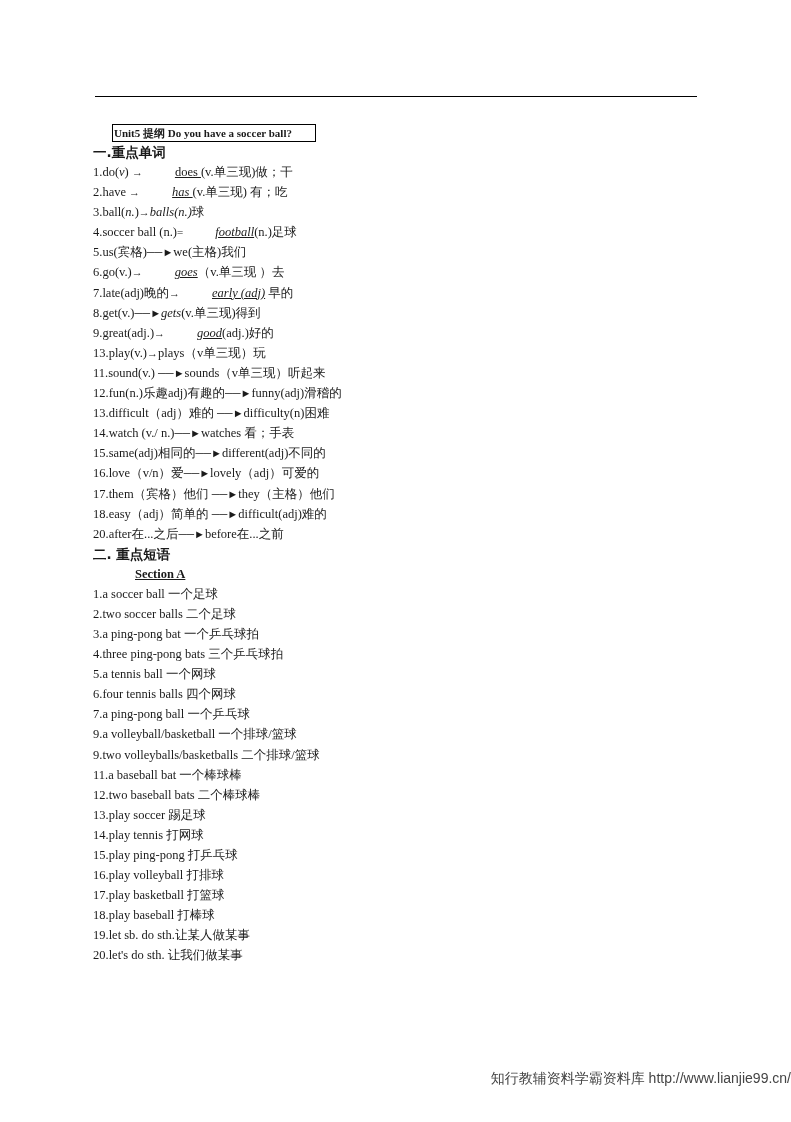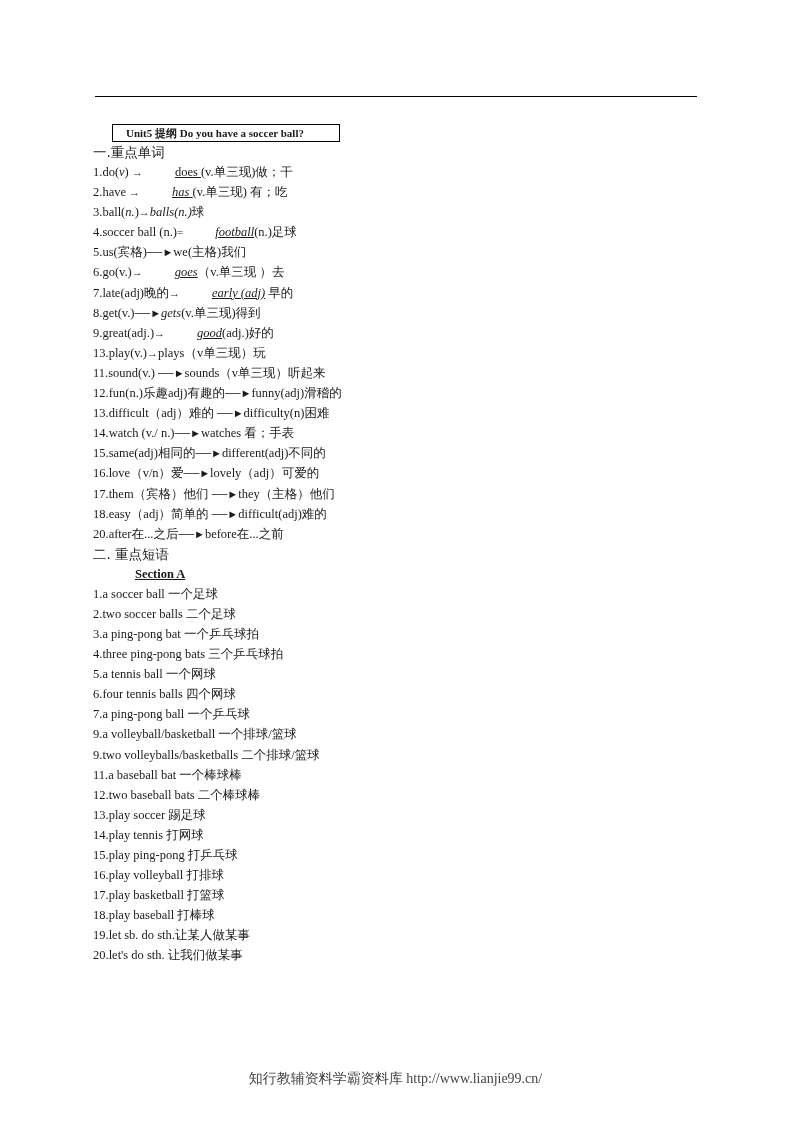--- a/index.html
+++ b/index.html
@@ -2,32 +2,32 @@
 <html><head>
 <meta charset="utf-8">
 <style>
   html, body { margin: 0; padding: 0; background: #ffffff; }
   body { width: 791px; height: 1122px; position: relative; overflow: hidden;
          font-family: "Liberation Serif", "DejaVu Serif", serif; color: #1a1a1a; }
   .top-rule { position: absolute; left: 95px; top: 96px; width: 602px; height: 0;
               border-top: 1.5px solid #000; }
   .title-box { position: absolute; left: 112px; top: 124px; height: 16px; width: 200px;
                border: 1.5px solid #000; font-weight: bold; font-size: 11px; line-height: 16px;
-               padding: 0 13px; white-space: nowrap; box-sizing: content-box; }
+               padding: 0 1px; white-space: nowrap; box-sizing: content-box; }
   .content { position: absolute; left: 93px; top: 142px; width: 620px; }
-  .heading { font-weight: normal; font-size: 13.5px; height: 20px; line-height: 20px;
+  .heading { font-weight: bold; font-size: 13.5px; height: 20px; line-height: 20px;
              font-family: "DejaVu Sans", sans-serif; }
   .line { font-size: 12.5px; height: 20.1px; line-height: 20.1px; white-space: nowrap; }
   .sub { font-weight: bold; text-decoration: underline; font-size: 12.5px; height: 20px;
          line-height: 20px; padding-left: 42px; font-family: Liberation Serif, serif; }
   .u { text-decoration: underline; margin-left: 32px; }
   .i { font-style: italic; }
   .arrow { display: inline-block; font-size: 11px; }
-  .footer { position: absolute; left: 0; width: 791px; top: 1070px; text-align: center;
-            font-family: Liberation Serif, serif; font-size: 14px; color: #444; }
+  .footer { position: absolute; left: 0; width: 791px; top: 1070px; text-align: right;
+            font-family: Liberation Sans, sans-serif; font-size: 14px; color: #444; }
 </style>
 </head>
 <body>
 
 <div class="top-rule"></div>
 
 <div class="title-box">Unit5  提纲  Do you have a soccer ball?</div>
 
 <div class="content">
   <div class="heading">一.重点单词</div>

